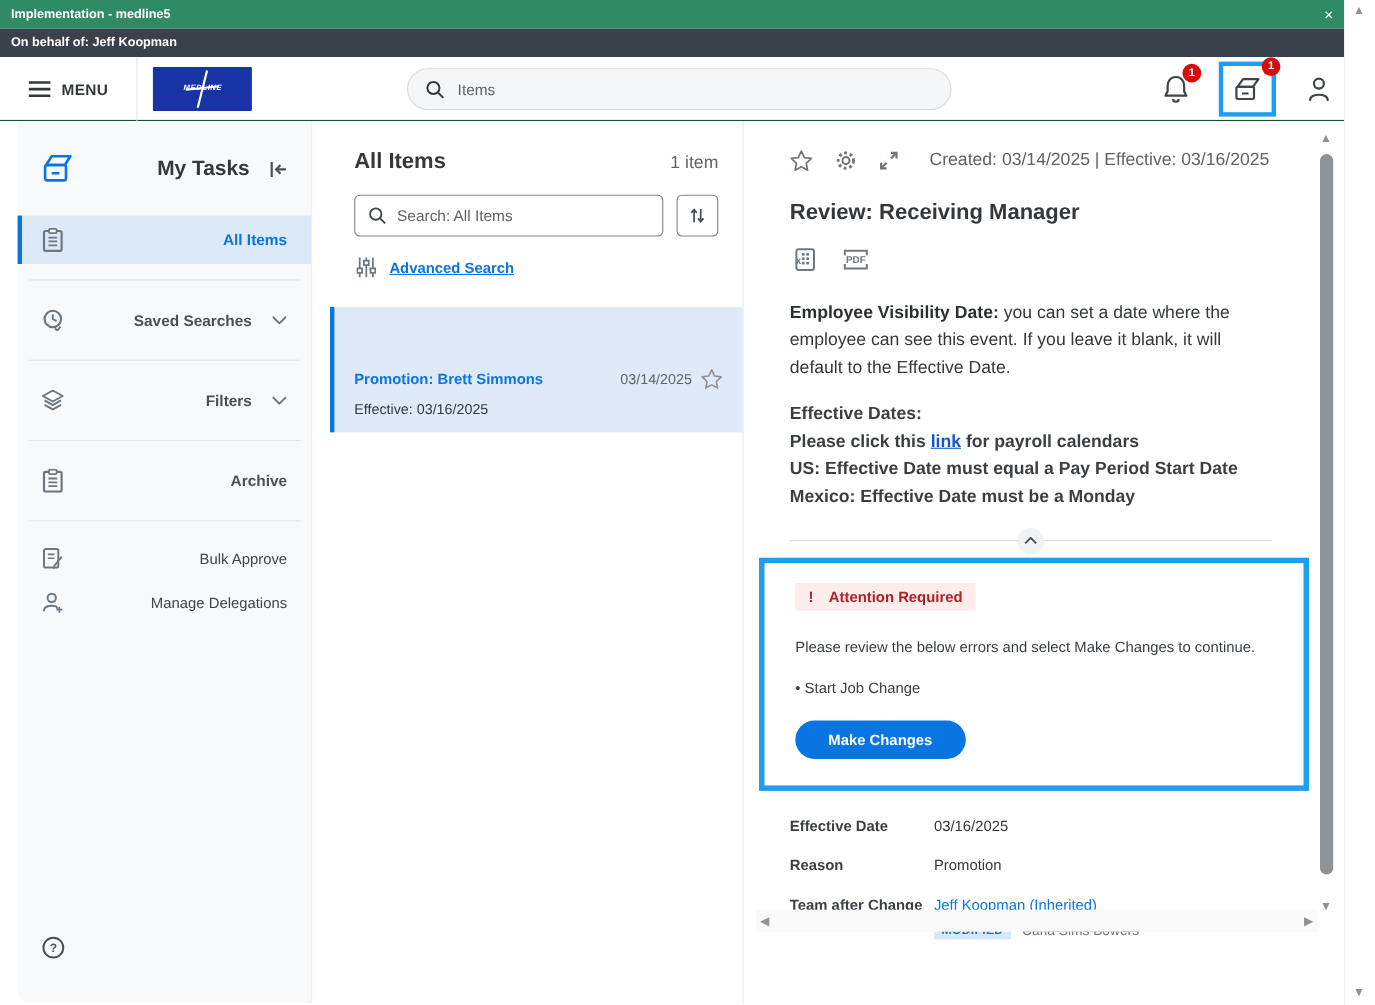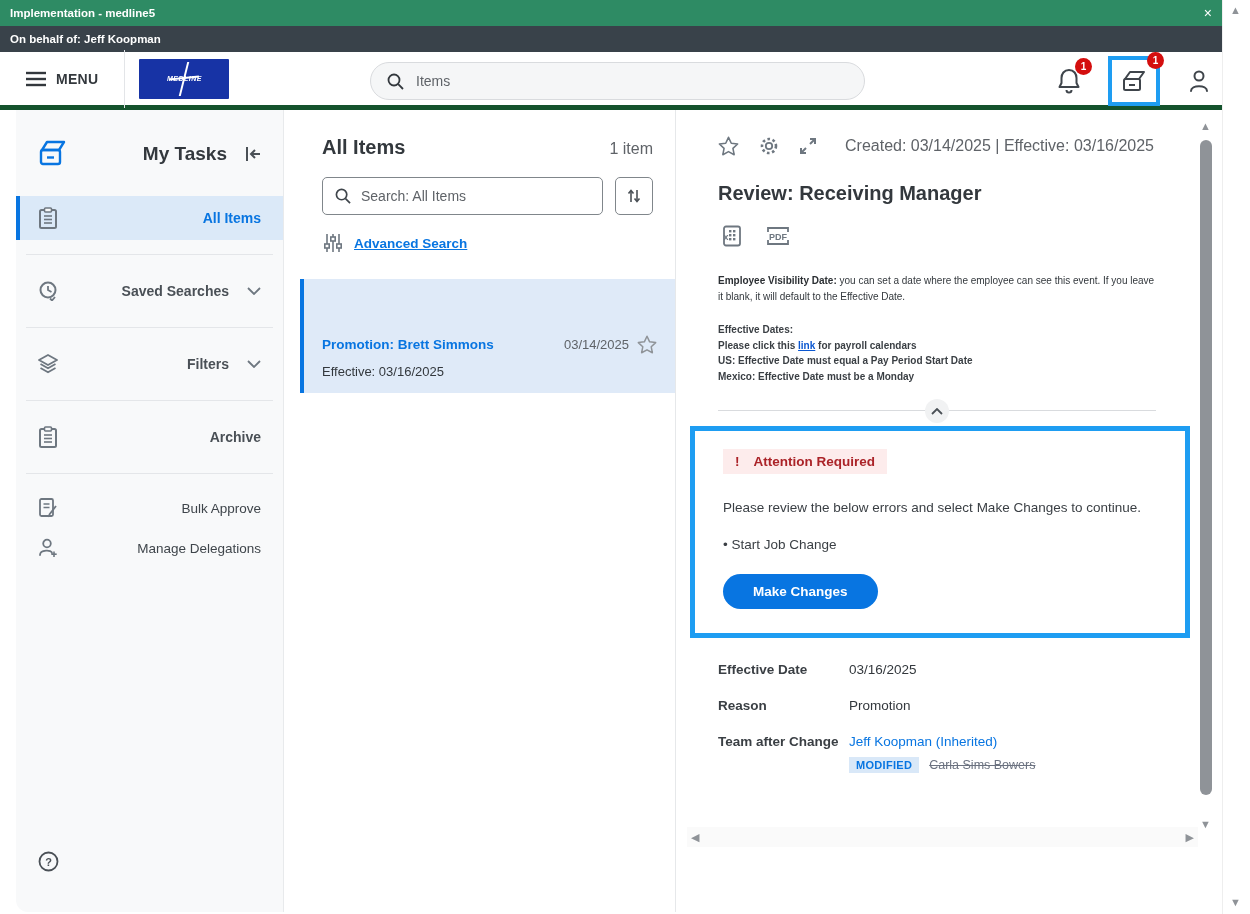--- a/index.html
+++ b/index.html
@@ -11,21 +11,21 @@
   .titlebar .close { margin-left:auto; font-size:14px; font-weight:normal; cursor:pointer; }
   .onbehalf { position:absolute; left:0; top:26px; width:1222px; height:26px; background:#39424a; color:#fff; font-size:11.5px; font-weight:bold; display:flex; align-items:center; padding:0 10px; }
 
   
   .outer-scroll { position:absolute; right:0; top:0; width:28px; height:914px; background:#fff; border-left:1px solid #eee; }
   .outer-scroll .arr { position:absolute; left:7px; color:#8f9398; font-size:11px; }
   .outer-scroll .arr.up { top:4px; }
   .outer-scroll .arr.down { bottom:6px; }
 
   
-  .appheader { position:absolute; left:0; top:52px; width:1222px; height:58px; background:#fff; border-bottom:5px solid #14532d; display:flex; align-items:center; }
+  .appheader { position:absolute; left:0; top:52px; width:1222px; height:58px; background:#fff; border-bottom:1px solid #14532d; display:flex; align-items:center; }
   .menu-btn { display:flex; align-items:center; gap:10px; padding:0 26px; height:100%; cursor:pointer; }
   .menu-btn span { font-size:14px; font-weight:bold; color:#33383d; letter-spacing:.3px; }
   .hdr-divider { width:1px; height:58px; background:#e3e5e8; }
   .logo { margin-left:14px; width:90px; height:40px; background:#1733a5; border-radius:1px; display:flex; align-items:center; justify-content:center; position:relative; cursor:pointer; }
   .logo .spike { position:absolute; left:44px; top:3px; width:2px; height:34px; background:#fff; transform:skewX(-14deg); }
   .logo .spike2 { position:absolute; left:30px; top:18px; width:30px; height:2px; background:#fff; transform:rotate(-6deg); }
   .logo .word { position:relative; color:#fff; font-size:7px; font-weight:bold; font-style:italic; letter-spacing:.5px; }
   .searchpill { position:absolute; left:370px; top:62px; width:495px; height:38px; background:#f5f6f7; border:1px solid #d9dbde; border-radius:19px; display:flex; align-items:center; padding:0 16px; gap:12px; }
   .searchpill .ph { color:#5f6368; font-size:14px; }
   .hdr-icons { position:absolute; right:36px; top:52px; height:58px; display:flex; align-items:center; gap:24px; }
@@ -67,21 +67,21 @@
   .ti-title { color:#0875e1; font-size:13.5px; font-weight:bold; flex:1; }
   .ti-date { color:#5f6368; font-size:13px; }
   .ti-eff { margin-top:10px; font-size:13px; color:#33383d; }
 
   
   .dt-scrollwrap { position:relative; width:100%; height:100%; }
   .dt-toolbar { display:flex; align-items:center; gap:20px; padding:26px 0 0 41px; }
   .dt-meta { font-size:16px; color:#5f6368; margin-left:8px; }
   .dt-title { font-size:20px; font-weight:bold; color:#33383d; padding:26px 0 0 41px; }
   .dt-exports { display:flex; gap:24px; padding:20px 0 0 43px; }
-  .dt-body { padding:0 66px 0 41px; font-size:10px; line-height:1.55; color:#33383d; }
+  .dt-body { padding:0 66px 0 41px; font-size:16px; line-height:1.55; color:#33383d; }
   .dt-vis { margin-top:26px; }
   .dt-vis b { color:#2b2f33; }
   .dt-eff { margin-top:18px; font-weight:bold; color:#3a3f44; }
   .dt-eff a { color:#0b57d0; }
   .dt-collapse { position:relative; margin:26px 66px 0 41px; border-top:1px solid #d9dbde; }
   .dt-collapse .chev { position:absolute; left:50%; top:-12px; transform:translateX(-50%); width:24px; height:24px; border-radius:50%; background:#f1f2f3; display:flex; align-items:center; justify-content:center; cursor:pointer; }
   .attention { margin:15px 32px 0 13px; border:5px solid #1e9df2; padding:18px 28px 24px 28px; }
   .att-badge { display:inline-flex; align-items:center; gap:14px; background:#fdecec; color:#ab2328; font-weight:bold; font-size:13.5px; padding:5px 12px 5px 12px; }
   .att-badge .bang { font-weight:bold; }
   .att-text { margin-top:26px; font-size:13.5px; color:#3a3f44; }

